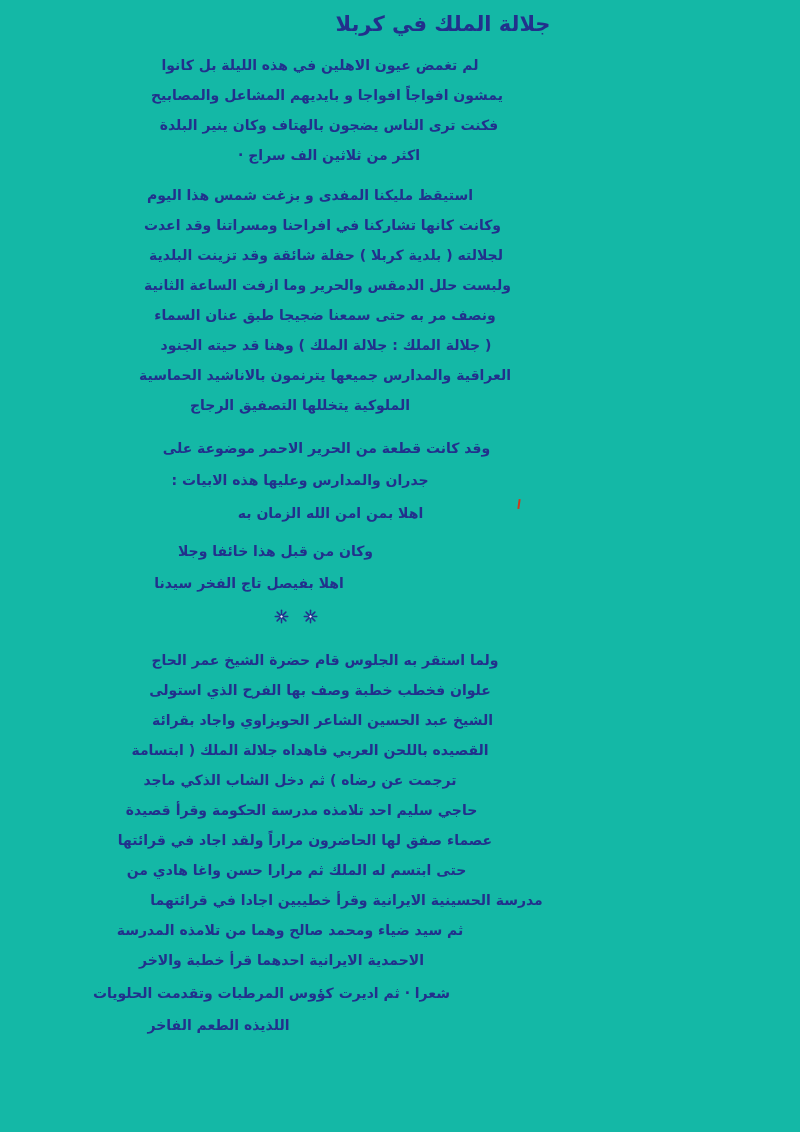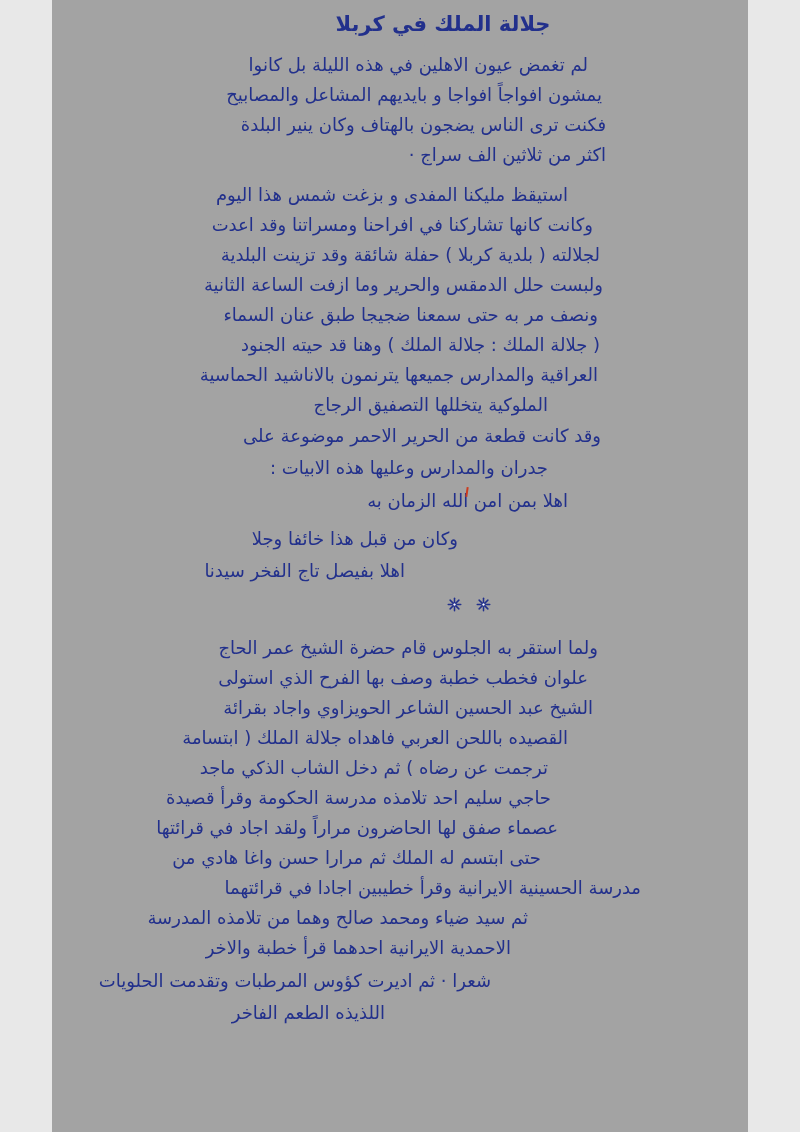--- a/index.html
+++ b/index.html
@@ -1,51 +1,51 @@
 <!DOCTYPE html>
 <html lang="ar" dir="rtl"><head>
 <meta charset="utf-8">
 <style>
   html,body{margin:0;padding:0;background:#e8e8e8;}
   .page{
     position:relative;
-    width:696px;height:1132px;
+    width:800px;height:1132px;
     margin:0 auto;
-    background:#a3a3a3;
+    background:#14b8a6;
     overflow:hidden;
     font-family:"DejaVu Sans","Liberation Sans",sans-serif;
     direction:rtl;
     color:#22308c;
   }
   .content{
     position:absolute;
     top:0;right:0;left:0;
     padding-top:12px;
   }
   .title{
     font-size:21px;
     font-weight:bold;
     text-align:center;
     transform:translateX(43px);
     margin:0 0 14px 0;
     letter-spacing:1px;
   }
   .line{
-    font-size:18px;
-    font-weight:normal;
+    font-size:14px;
+    font-weight:bold;
     height:30px;
     line-height:30px;
-    text-align:right;
+    text-align:center;
     white-space:nowrap;
     position:relative;
   }
   .para{margin:0;}
   .para-1{margin-top:0;}
   .para-2{margin-top:10px;}
-  .para-3{}
+  .para-3{margin-top:12px;}
   .para-3 .line{height:32px;line-height:32px;}
   .poem{margin-top:1px;}
   .poem .line{height:32px;line-height:32px;padding-left:41px;}
   .para-4{margin-top:14px;}
   .para-5{margin-top:2px;}
   .para-5 .line{height:32px;line-height:32px;}
   .red-mark{
     position:absolute;
     top:2px;
     width:2px;height:10px;

